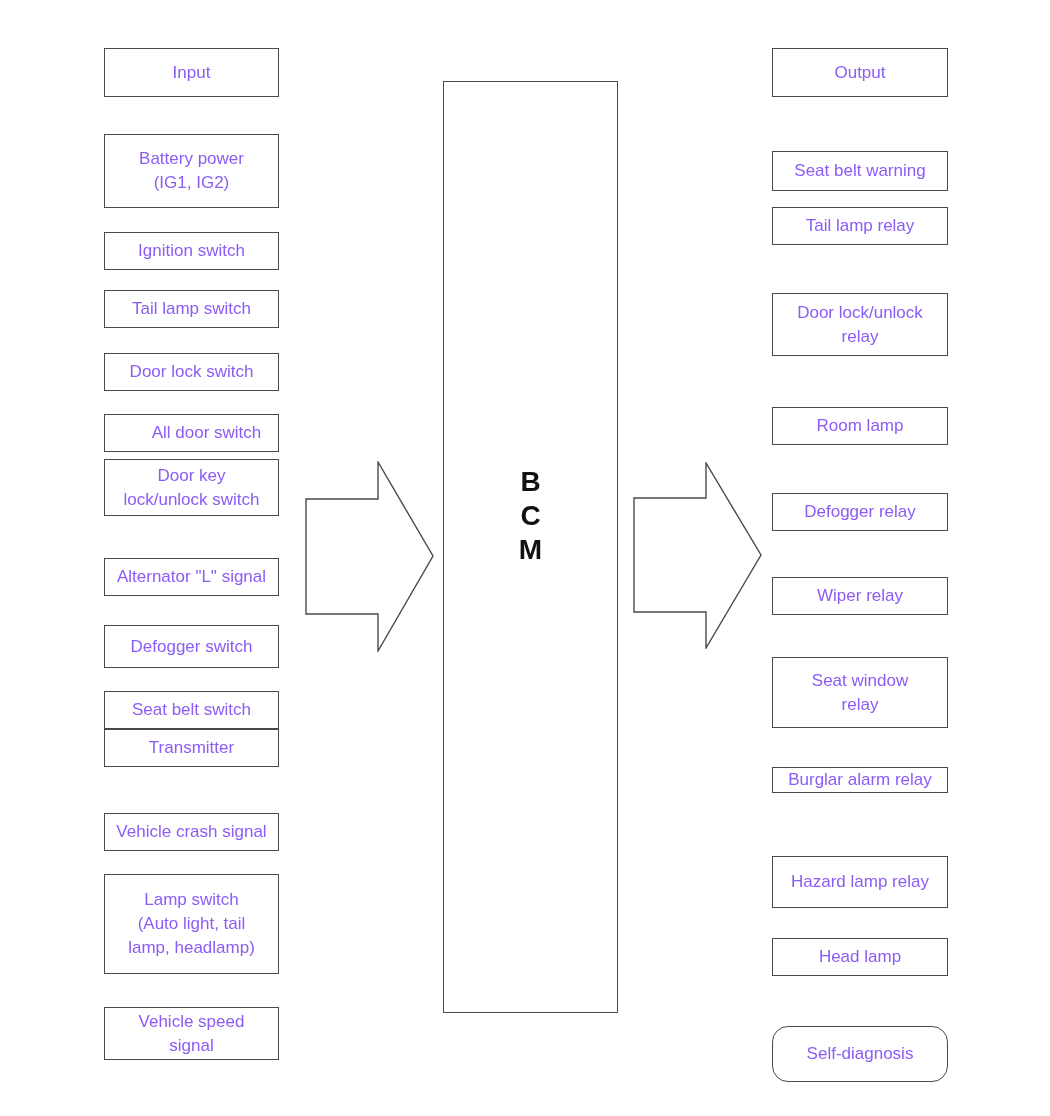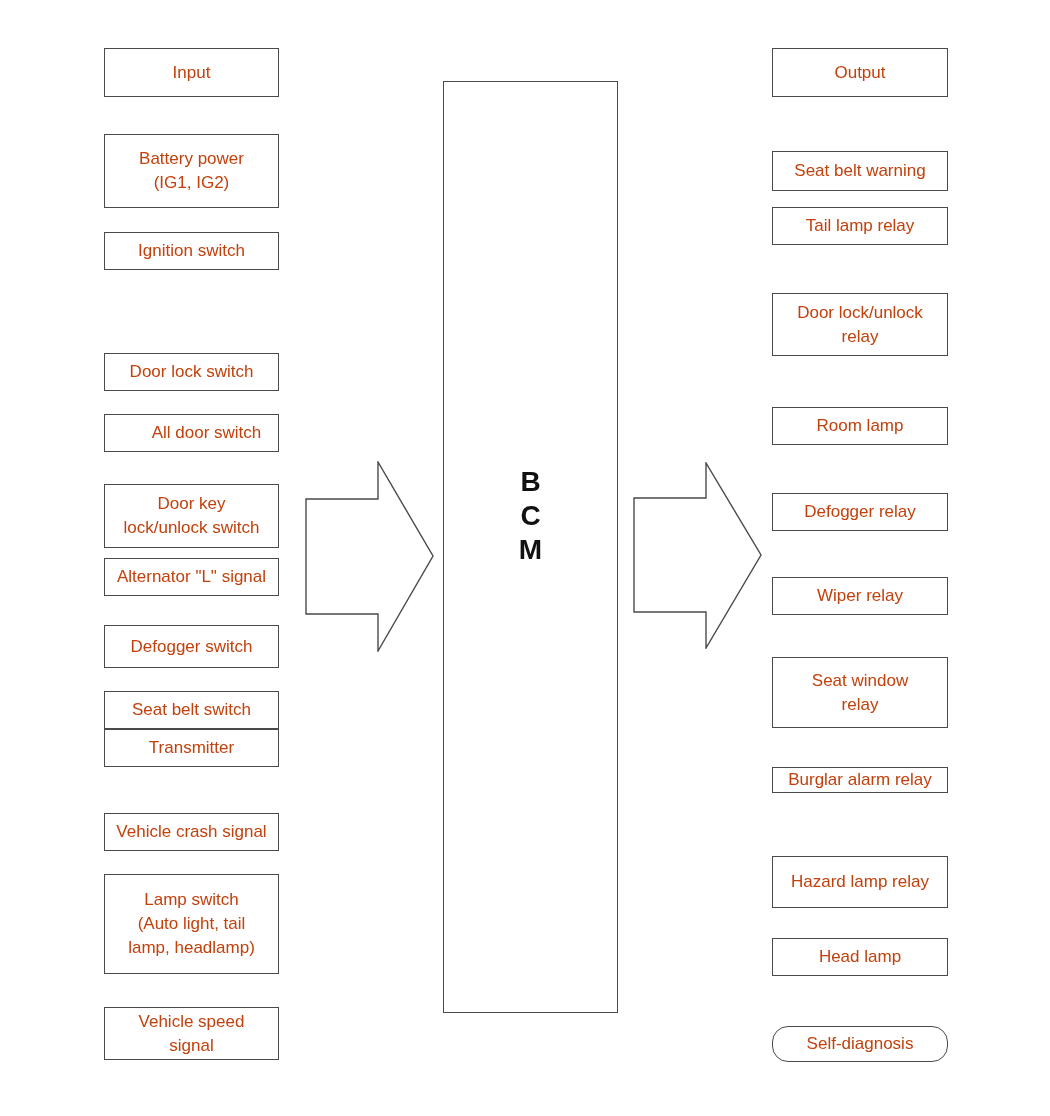--- a/index.html
+++ b/index.html
@@ -21,21 +21,21 @@
     box-sizing: border-box;
     border: 1px solid #4a4a4a;
     background: #ffffff;
     display: flex;
     align-items: center;
     justify-content: center;
     text-align: center;
     font-size: 17px;
     line-height: 24px;
     white-space: pre-line;
-    color: #c2410c;
+    color: #8b5cf6;
   }
   .col-left  { left: 104px; width: 175px; }
   .col-right { left: 772px; width: 176px; }
   .bcm-box {
     position: absolute;
     box-sizing: border-box;
     left: 443px;
     top: 81px;
     width: 175px;
     height: 932px;
@@ -61,23 +61,24 @@
 </style>
 </head>
 <body>
 
 <div class="canvas">
 
   <div class="box col-left" style="top:48px;  height:49px;">Input</div>
   <div class="box col-left" style="top:134px; height:74px;">Battery power
 (IG1, IG2)</div>
   <div class="box col-left" style="top:232px; height:38px;">Ignition switch</div>
+  <div class="box col-left" style="top:290px; height:38px;">Tail lamp switch</div>
   <div class="box col-left" style="top:353px; height:38px;">Door lock switch</div>
   <div class="box col-left" style="top:414px; height:38px;padding-left:30px;">All door switch</div>
-  <div class="box col-left" style="top:484px; height:64px;">Door key
+  <div class="box col-left" style="top:459px; height:57px;">Door key
 lock/unlock switch</div>
   <div class="box col-left" style="top:558px; height:38px;">Alternator "L" signal</div>
   <div class="box col-left" style="top:625px; height:43px;">Defogger switch</div>
   <div class="box col-left" style="top:691px; height:38px;">Seat belt switch</div>
   <div class="box col-left" style="top:729px; height:38px;">Transmitter</div>
   <div class="box col-left" style="top:813px; height:38px;">Vehicle crash signal</div>
   <div class="box col-left" style="top:874px; height:100px;">Lamp switch
 (Auto light, tail
 lamp, headlamp)</div>
   <div class="box col-left" style="top:1007px;height:53px;">Vehicle speed
@@ -107,15 +108,15 @@
   <div class="box col-right" style="top:293px; height:63px;">Door lock/unlock
 relay</div>
   <div class="box col-right" style="top:407px; height:38px;">Room lamp</div>
   <div class="box col-right" style="top:493px; height:38px;">Defogger relay</div>
   <div class="box col-right" style="top:577px; height:38px;">Wiper relay</div>
   <div class="box col-right" style="top:657px; height:71px;">Seat window
 relay</div>
   <div class="box col-right" style="top:767px; height:26px;">Burglar alarm relay</div>
   <div class="box col-right" style="top:856px; height:52px;">Hazard lamp relay</div>
   <div class="box col-right" style="top:938px; height:38px;">Head lamp</div>
-  <div class="box col-right" style="top:1026px;height:36px;border-radius:16px;">Self-diagnosis</div>
+  <div class="box col-right" style="top:1026px;height:56px;border-radius:16px;">Self-diagnosis</div>
 
 </div>
 
 </body></html>

